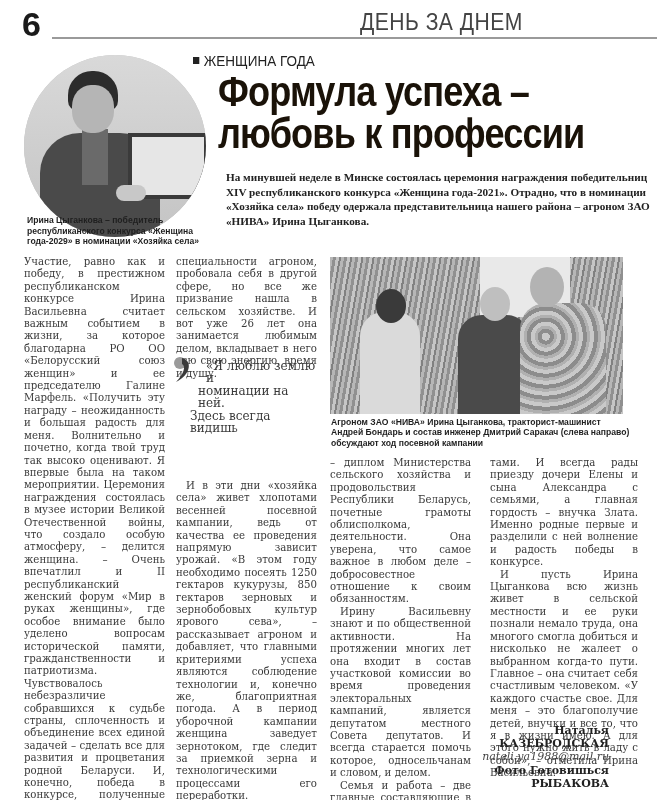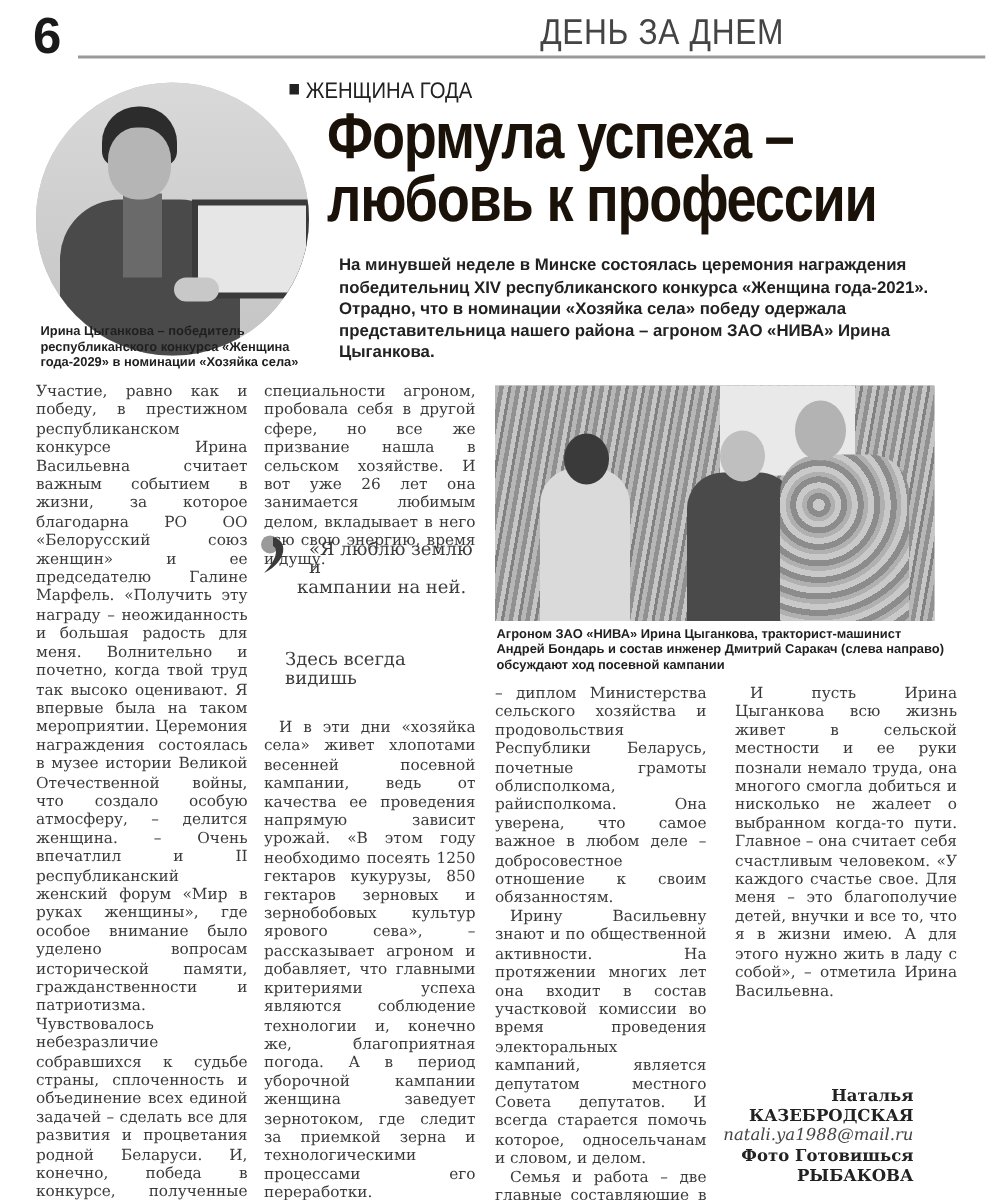--- a/index.html
+++ b/index.html
@@ -20,36 +20,36 @@
   .photo-circle .diploma-inner { width:100%; height:100%; background:#e6e6e6; }
   .photo-circle .hand { position:absolute; left:92px; top:130px; width:30px; height:16px; background:#c8c8c8; border-radius:8px; }
 
   .photo-caption-1 { position:absolute; left:27px; top:215px; width:200px; font-family:"Liberation Sans", sans-serif; font-weight:bold; font-size:8.6px; line-height:10.5px; color:#1f1f1f; }
 
   .section-tag { position:absolute; left:193px; top:52px; font-family:"Liberation Sans", sans-serif; font-size:15px; color:#222; transform:scaleX(0.9); transform-origin:left; }
   .section-tag .sq { display:inline-block; width:7px; height:7px; background:#222; margin-right:5px; vertical-align:middle; position:relative; top:-2px; }
 
   .headline { position:absolute; left:218px; top:70px; font-family:"Liberation Sans", sans-serif; font-weight:bold; font-size:43px; line-height:42px; color:#1a1208; letter-spacing:-1px; transform:scaleX(0.84); transform-origin:left top; white-space:nowrap; }
 
-  .lead { position:absolute; left:226px; top:170px; width:424px; font-family:Liberation Sans, sans-serif; font-weight:bold; font-size:11.2px; line-height:14.6px; color:#222; }
+  .lead { position:absolute; left:226px; top:170px; width:424px; font-family:Liberation Serif, serif; font-weight:bold; font-size:11.2px; line-height:14.6px; color:#222; }
 
   .col { position:absolute; font-size:10.2px; line-height:12.4px; text-align:justify; color:#3a3a3a; }
   .col p { text-indent:10px; }
   .col p.noindent { text-indent:0; }
   .col1 { left:24px; top:256px; width:141px; }
   .col2 { left:176px; top:256px; width:141px; }
   .col3 { left:330px; top:457px; width:141px; }
   .col4 { left:490px; top:457px; width:148px; }
 
   .quote { position:absolute; left:176px; top:360px; width:141px; font-size:12px; line-height:12.4px; color:#3a3a3a; }
   .quote-mark { position:absolute; left:172px; top:356px; width:22px; height:28px; }
   .quote-text { padding-left:0; }
   .quote-text .ln1 { display:block; padding-left:30px; }
   .quote-text .ln2 { display:block; padding-left:22px; }
-  .quote-text .ln3 { display:block; padding-left:14px;margin-top:36px; }
+  .quote-text .ln3 { display:block; padding-left:14px; }
 
   .col2b { left:176px; top:480px; width:141px; }
 
   .photo2 { position:absolute; left:330px; top:257px; width:293px; height:157px; background:#9d9d9d; overflow:hidden; }
   .photo2 .bg { position:absolute; inset:0; background:repeating-linear-gradient(100deg,#bdbdbd 0 3px,#8d8d8d 3px 6px,#d0d0d0 6px 9px,#7a7a7a 9px 11px); opacity:0.8; }
   .photo2 .sky { position:absolute; left:150px; top:0; width:90px; height:60px; background:#e9e9e9; }
   .photo2 .p1 { position:absolute; left:30px; top:55px; width:60px; height:102px; background:#dadada; border-radius:24px 24px 0 0; }
   .photo2 .p1h { position:absolute; left:46px; top:32px; width:30px; height:34px; background:#3a3a3a; border-radius:50%; }
   .photo2 .p2 { position:absolute; left:128px; top:58px; width:72px; height:100px; background:#4a4a4a; border-radius:24px 24px 0 0; }
   .photo2 .p2h { position:absolute; left:150px; top:30px; width:30px; height:34px; background:#bfbfbf; border-radius:50%; }
@@ -100,21 +100,21 @@
   <p class="noindent">специальности агроном, пробовала себя в другой сфере, но все же призвание нашла в сельском хозяйстве. И вот уже 26 лет она занимается любимым делом, вкладывает в него всю свою энергию, время и душу.</p>
 </div>
 
 <svg class="quote-mark" viewBox="0 0 22 28">
   <circle cx="8" cy="7" r="6" fill="#9a9a9a"></circle>
   <path d="M10 2 C20 4 20 18 4 26 C12 18 14 10 10 8 Z" fill="#3a3a3a"></path>
 </svg>
 <div class="quote">
   <div class="quote-text">
     <span class="ln1">«Я люблю землю и</span>
-    <span class="ln2">кампании на ней.</span>
+    <span class="ln2">номинации на ней.</span>
     <span class="ln3">Здесь всегда видишь</span>
   </div>
 </div>
 
 <div class="col col2b">
   <p>И в эти дни «хозяйка села» живет хлопотами весенней посевной кампании, ведь от качества ее проведения напрямую зависит урожай. «В этом году необходимо посеять 1250 гектаров кукурузы, 850 гектаров зерновых и зернобобовых культур ярового сева», – рассказывает агроном и добавляет, что главными критериями успеха являются соблюдение технологии и, конечно же, благоприятная погода. А в период уборочной кампании женщина заведует зернотоком, где следит за приемкой зерна и технологическими процессами его переработки.</p>
 
 </div>
 
 <div class="photo2">
@@ -123,26 +123,27 @@
   <div class="p1"></div>
     <div class="p1h"></div>
   <div class="p2"></div>
     <div class="p2h"></div>
   <div class="p3"></div>
     <div class="p3h"></div>
 </div>
 <div class="photo-caption-2">Агроном ЗАО «НИВА» Ирина Цыганкова, тракторист-машинист Андрей Бондарь и состав инженер Дмитрий Саракач (слева направо) обсуждают ход посевной кампании</div>
 
 <div class="col col3">
-  <p class="noindent">– диплом Министерства сельского хозяйства и продовольствия Республики Беларусь, почетные грамоты облисполкома, райисполкома. Она уверена, что самое важное в любом деле – добросовестное отношение к своим обязанностям.</p>
+  <p class="noindent">– диплом Министерства сельского хозяйства и продовольствия Республики Беларусь, почетные грамоты облисполкома, деятельности. Она уверена, что самое важное в любом деле – добросовестное отношение к своим обязанностям.</p>
   <p>Ирину Васильевну знают и по общественной активности. На протяжении многих лет она входит в состав участковой комиссии во время проведения электоральных кампаний, является депутатом местного Совета депутатов. И всегда старается помочь которое, односельчанам и словом, и делом.</p>
   <p>Семья и работа – две главные составляющие в жизни Ирины Цыганковой. Муж Владимир Алексеевич в хозяйстве трудится водителем. Вместе они справляются с домашними хлопо-</p>
 </div>
 
 <div class="col col4">
+  <p class="noindent">тами. И всегда рады приезду дочери Елены и сына Александра с семьями, а главная гордость – внучка Злата. Именно родные первые и разделили с ней волнение и радость победы в конкурсе.</p>
   <p>И пусть Ирина Цыганкова всю жизнь живет в сельской местности и ее руки познали немало труда, она многого смогла добиться и нисколько не жалеет о выбранном когда-то пути. Главное – она считает себя счастливым человеком. «У каждого счастье свое. Для меня – это благополучие детей, внучки и все то, что я в жизни имею. А для этого нужно жить в ладу с собой», – отметила Ирина Васильевна.</p>
 </div>
 
 <div class="byline">
   <div class="b">Наталья</div>
   <div class="b">КАЗЕБРОДСКАЯ</div>
   <div class="email">natali.ya1988@mail.ru</div>
   <div class="b">Фото Готовишься</div>
   <div class="b">РЫБАКОВА</div>
 </div>

